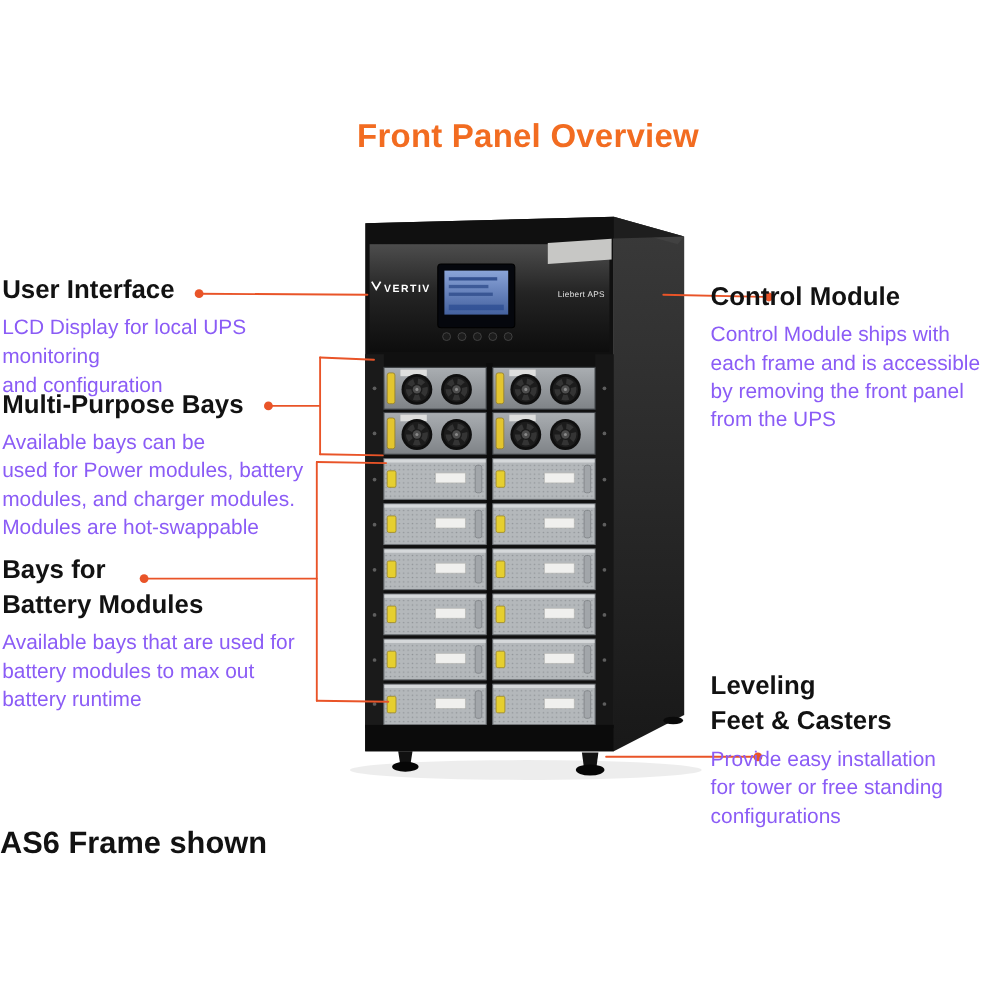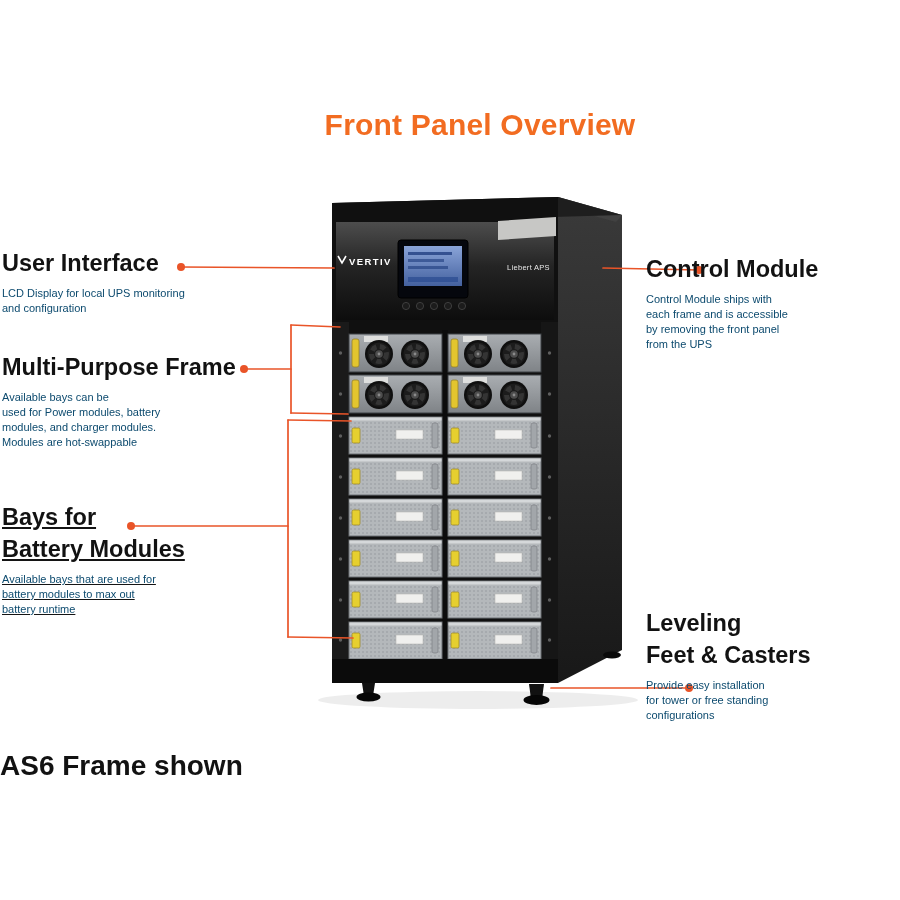--- a/index.html
+++ b/index.html
@@ -13,26 +13,26 @@
   }
   .caption{
     position:absolute;left:0;top:750px;width:100%;text-align:left;
     font-size:28px;font-weight:700;color:#121212;
   }
   .callout{position:absolute;}
   .callout-title{
     font-size:23.5px;font-weight:700;color:#121212;line-height:1.36;white-space:pre-line;
   }
   .callout-desc{
-    font-size:11px;color:#0c4a6e;line-height:1.36;white-space:pre-line;margin-top:6px;
+    font-size:19px;color:#8b5cf6;line-height:1.36;white-space:pre-line;margin-top:6px;
   }
   .right{text-align:left;}
   #co-ui{left:2px;top:248px;width:300px;}
   #co-mp{left:2px;top:352px;width:300px;}
-  #co-bb{left:2px;top:502px;width:300px;text-decoration:underline;}
+  #co-bb{left:2px;top:502px;width:300px;}
   #co-cm{right:4px;top:254px;width:250px;}
   #co-lf{right:4px;top:608px;width:250px;}
   svg.scene{position:absolute;left:0;top:0;}
   .callout-line{stroke:var(--callout-line,#E95428);stroke-width:1.7;fill:none;stroke-linecap:round;}
   .callout-dot{fill:var(--callout-line,#E95428);}
   .brand-text{fill:#ffffff;font-size:9.5px;font-weight:700;letter-spacing:1.4px;}
   .model-text{fill:#e6e6e6;font-size:7.5px;letter-spacing:.3px;}
 </style>
 </head>
 <body>
@@ -210,21 +210,21 @@
     </g>
   </svg>
 
   <div class="callout" id="co-ui">
     <div class="callout-title">User Interface</div>
     <div class="callout-desc">LCD Display for local UPS monitoring
 and configuration</div>
   </div>
 
   <div class="callout" id="co-mp">
-    <div class="callout-title">Multi-Purpose Frame</div>
+    <div class="callout-title">Multi-Purpose Bays</div>
     <div class="callout-desc">Available bays can be
 used for Power modules, battery
 modules, and charger modules.
 Modules are hot-swappable</div>
   </div>
 
   <div class="callout" id="co-bb">
     <div class="callout-title">Bays for
 Battery Modules</div>
     <div class="callout-desc">Available bays that are used for

